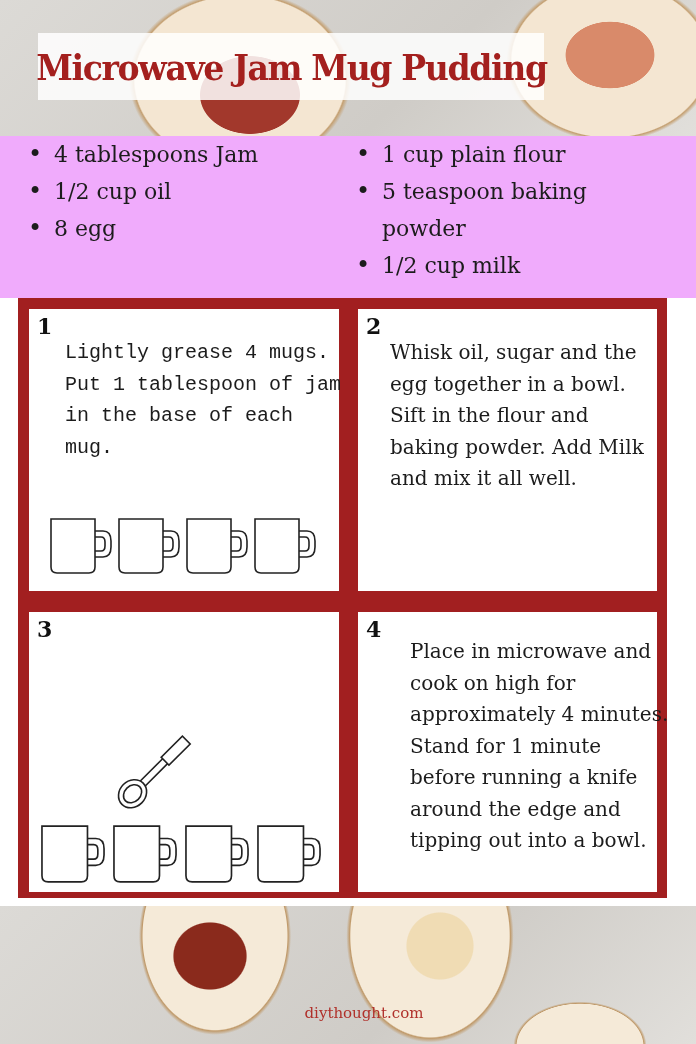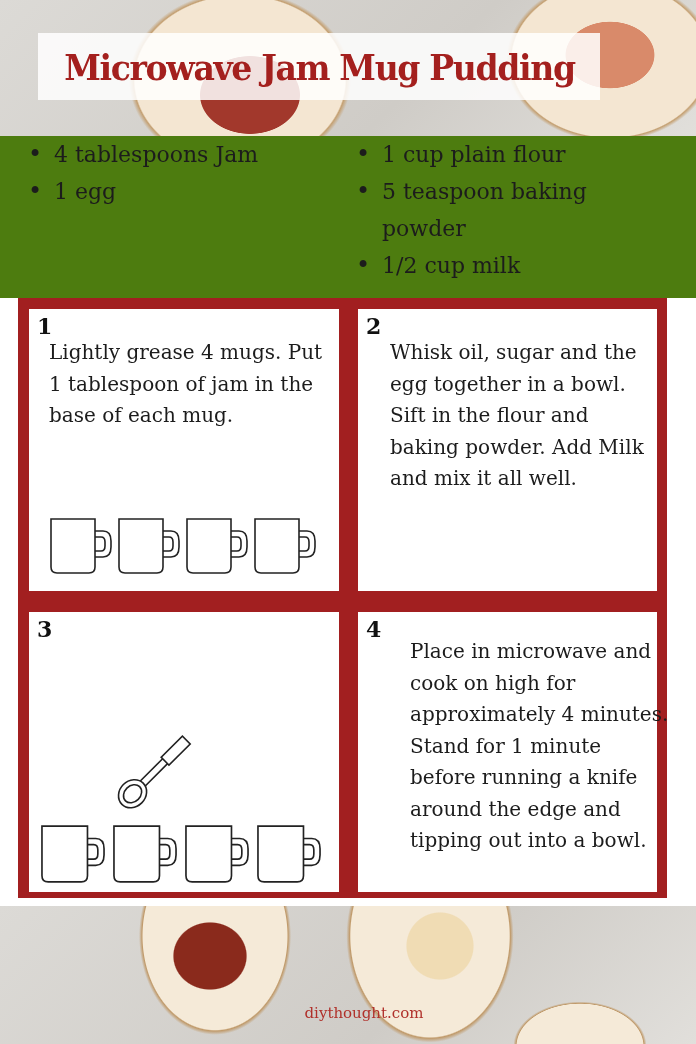--- a/index.html
+++ b/index.html
@@ -15,38 +15,38 @@
   .photo.top { top:0; height:136px; }
   .photo.bottom { top:906px; height:138px;
     background:
       radial-gradient(ellipse 60px 55px at 210px 50px, #8a2a1c 0 60%, transparent 62%),
       radial-gradient(ellipse 100px 130px at 215px 30px, #f5ead8 0 72%, #c09a6a 73%, transparent 76%),
       radial-gradient(ellipse 55px 55px at 440px 40px, #f0dcb4 0 60%, transparent 62%),
       radial-gradient(ellipse 110px 140px at 430px 30px, #f5ead8 0 72%, #c09a6a 73%, transparent 76%),
       radial-gradient(ellipse 90px 60px at 580px 140px, #f5ead8 0 70%, #c09a6a 71%, transparent 74%),
       linear-gradient(135deg, #dcdad6, #cfccc7 60%, #e1dfdb);
   }
-  .title-box { position:absolute; left:38px; top:33px; width:562px; height:67px; background:rgba(255,255,255,0.85); display:flex; align-items:center; justify-content:center; }
+  .title-box { position:absolute; left:38px; top:33px; width:506px; height:67px; background:rgba(255,255,255,0.85); display:flex; align-items:center; justify-content:center; }
   .title { margin:0; font-family:"DejaVu Serif", serif; font-weight:bold; font-size:36px; color:#a4201e; letter-spacing:-1.5px; transform:scaleX(0.92); white-space:nowrap; }
-  .ingredients { position:absolute; top:136px; left:0; width:696px; height:162px; background:#4d7c0f; }
+  .ingredients { position:absolute; top:136px; left:0; width:696px; height:162px; background:#f0abfc; }
   .ing-col { position:absolute; top:0; margin:0; padding:0; list-style:none; }
   .ing-col.left { left:28px; }
   .ing-col.right { left:356px; width:300px; }
   .ing-col li { position:relative; padding-left:26px; font-size:22px; line-height:37px; color:#1c1c1c; }
   .ing-col li::before { content:"\2022"; position:absolute; left:0; top:0; font-size:24px; }
   .white-band { position:absolute; top:136px; left:0; width:696px; height:770px; background:#fff; }
   .grid { position:absolute; left:18px; top:298px; width:649px; height:600px; background:#a21f20; }
   .box { position:absolute; background:#fff; }
   .b1 { left:11px; top:11px; width:310px; height:282px; }
   .b2 { left:340px; top:11px; width:299px; height:282px; }
   .b3 { left:11px; top:314px; width:310px; height:280px; }
   .b4 { left:340px; top:314px; width:299px; height:280px; }
   .num { position:absolute; left:8px; top:4px; font-size:22px; font-weight:bold; color:#111; }
   .step { position:absolute; font-size:20px; line-height:31.5px; color:#1c1c1c; margin:0; }
-  .b1 .step { left:20px; top:28px; width:280px; }
+  .b1 .step { left:36px; top:28px; width:280px;font-family:Liberation Mono, monospace; }
   .b2 .step { left:32px; top:28px; width:262px; }
   .b3 .step { left:22px; top:28px; width:285px; }
   .b4 .step { left:32px; top:24px; width:262px;margin-left:20px; }
   .mugs { position:absolute; display:flex; gap:4px; }
   .b1 .mugs { left:20px; top:208px; }
   .b3 .mugs { left:10px; top:212px; }
   .mug svg { display:block; }
   .spoon { position:absolute; left:78px; top:120px; }
   .watermark { position:absolute; top:1004px; left:0; width:696px; text-align:center; font-size:15px; color:#b0302a;padding-left:16px; }
 </style>
@@ -56,21 +56,22 @@
 <div class="photo top"></div>
 <div class="title-box">
   <h1 class="title">Microwave Jam Mug Pudding</h1>
 </div>
 
 <div class="white-band"></div>
 
 <div class="ingredients">
   <ul class="ing-col left">
     <li>4 tablespoons Jam</li>
-    <li>1 egg</li>
+    <li>1/2 cup oil</li>
+    <li>8 egg</li>
   </ul>
   <ul class="ing-col right">
     <li>1 cup plain flour</li>
     <li>5 teaspoon baking powder</li>
     <li>1/2 cup milk</li>
   </ul>
 </div>
 
 <div class="grid">
   <div class="box b1">

